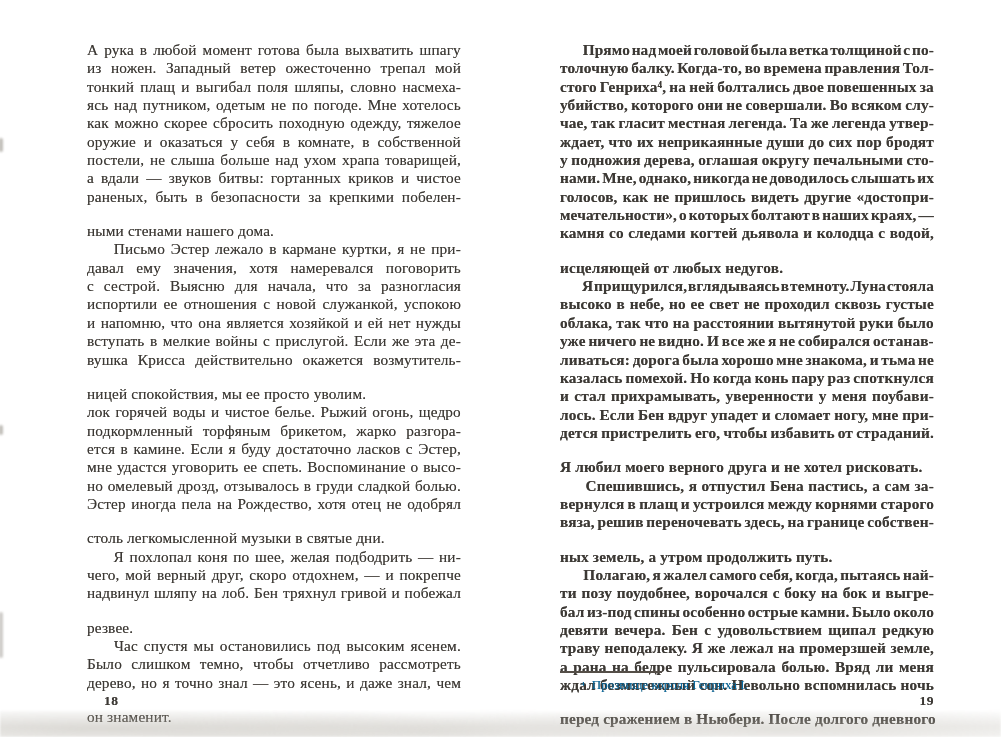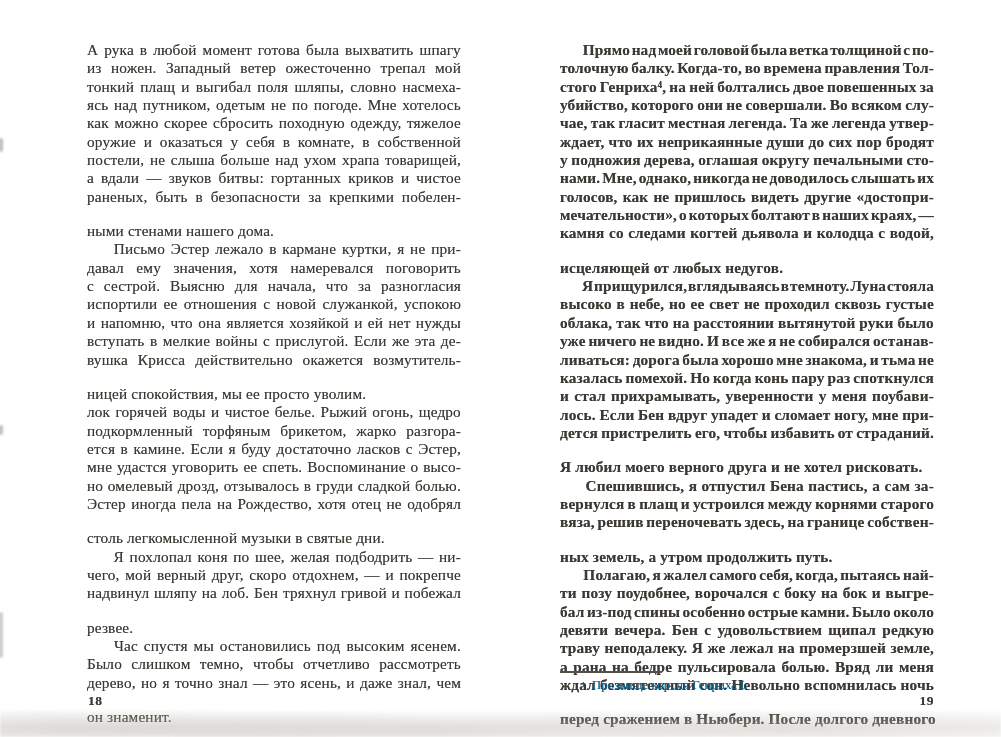--- a/index.html
+++ b/index.html
@@ -32,21 +32,21 @@
   .footnote-rule{width:102px;height:1.5px;background:#554f48;margin-bottom:4px;}
   .footnote-text{
     font-size:13px;line-height:15px;color:#0369a1;
     text-shadow:0 0 0.5px rgba(72,66,58,0.6);
   }
   .fn-marker{margin-left:21px;margin-right:7px;font-size:11px;}
   .page-number{
     position:absolute;top:693px;font-size:13.5px;font-weight:bold;
     letter-spacing:0.5px;color:#3c3935;text-shadow:0 0 0.5px rgba(72,66,58,0.65);
   }
-  .pn-left{left:88px;}
+  .pn-left{left:104px;}
   .pn-right{left:55px;width:374px;text-align:right;}
   .bottom-shadow{
     position:absolute;left:0;right:0;bottom:0;height:26px;pointer-events:none;
     background:
       radial-gradient(60% 130% at 10% 70%, rgba(176,172,163,0.38), rgba(176,172,163,0) 70%),
       radial-gradient(45% 130% at 42% 80%, rgba(176,172,163,0.26), rgba(176,172,163,0) 70%),
       radial-gradient(55% 130% at 78% 70%, rgba(182,178,169,0.30), rgba(182,178,169,0) 72%),
       linear-gradient(to bottom, rgba(207,204,197,0) 0%, rgba(207,204,197,0.22) 60%, rgba(220,217,211,0.12) 100%);
     filter:blur(1.2px);
   }

